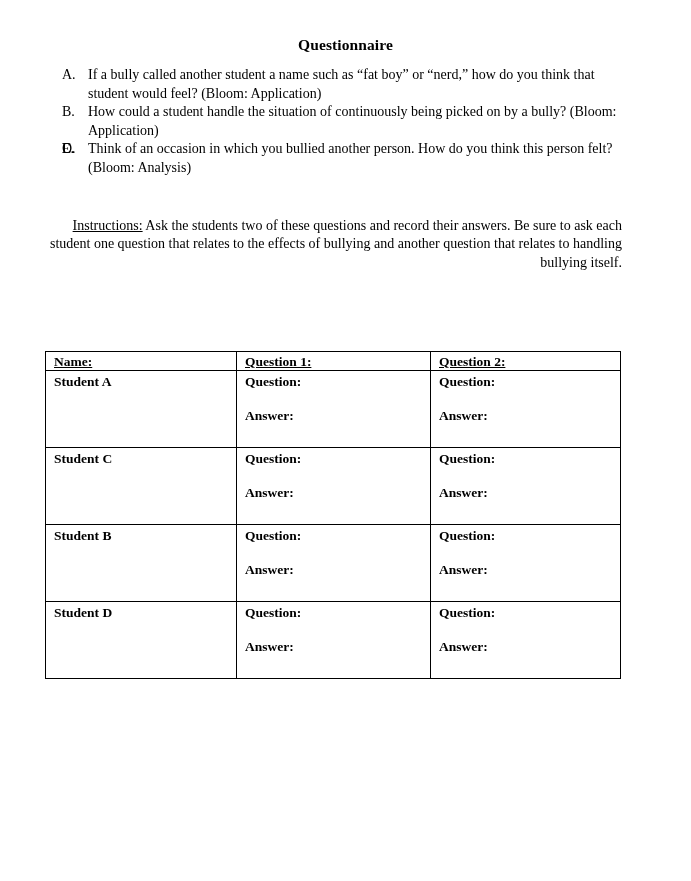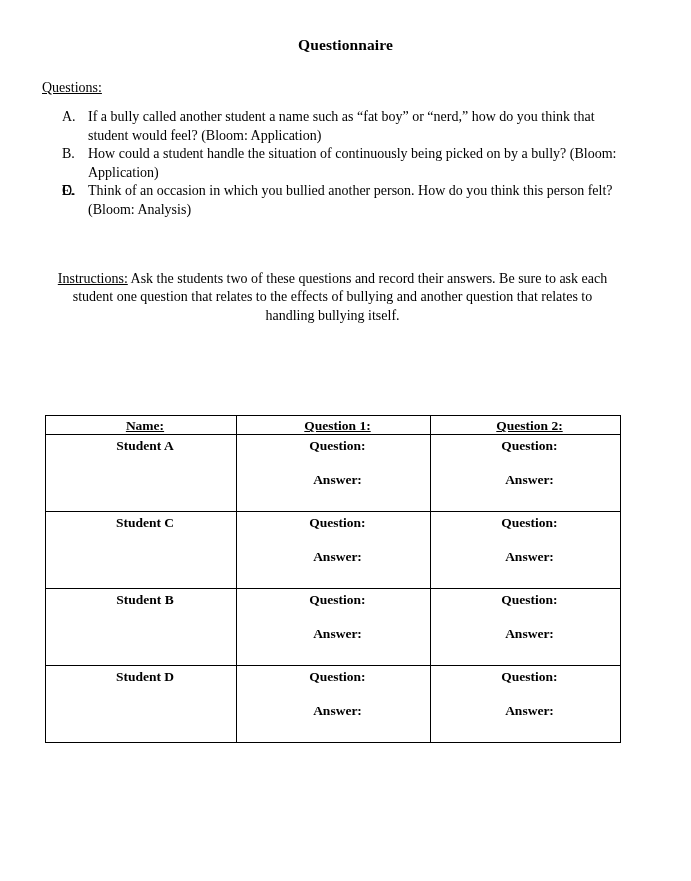--- a/index.html
+++ b/index.html
@@ -65,40 +65,39 @@
     left: 0;
     top: 0;
     width: 22px;
     text-align: left;
   }
 
   
   .instructions {
     font-size: 14px;
     line-height: 18.6px;
-    margin: 12px;
+    margin: 1px;
     padding-left: 42px;
     padding-right: 68px;
     padding-top: 38px;
-    text-align: center;
+    text-align: right;
   }
   .instructions .u {
     text-decoration: underline;
   }
 
   
   .table-wrap {
     padding-left: 45px;
     padding-top: 78px;
   }
   table.sheet {
     border-collapse: collapse;
     width: 575px;
     table-layout: fixed;
-    text-align: center;
   }
   table.sheet td {
     border: 1px solid #000000;
     vertical-align: top;
     font-size: 13.5px;
     font-weight: bold;
     padding: 2px 0 2px 8px;
     line-height: 17px;
   }
   table.sheet tr.head-row td {
@@ -124,21 +123,20 @@
     height: 17px;
   }
 </style>
 </head>
 <body>
 
 <div class="page">
 
   <h1 class="doc-title">Questionnaire</h1>
 
-  <div class="section-heading"><span class="u">Questions:</span></div>
 
   <ol class="q-list">
     <li class="q-item">
       <span class="q-marker">A.</span><span>If a bully called another student a name such as “fat boy” or “nerd,” how do you think that student would feel? (Bloom: Application)</span>
     </li>
     <li class="q-item">
       <span class="q-marker">B.</span><span>How could a student handle the situation of continuously being picked on by a bully? (Bloom: Application)</span>
     </li>
     <li class="q-item">
       <span class="q-marker">C.</span>

